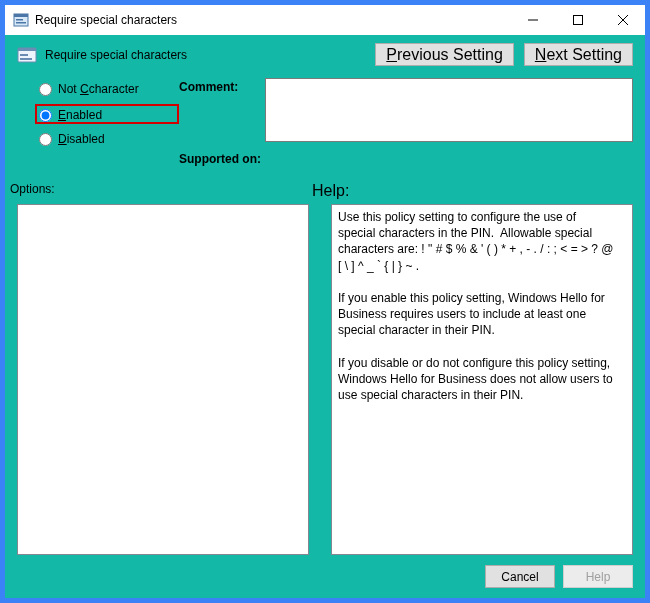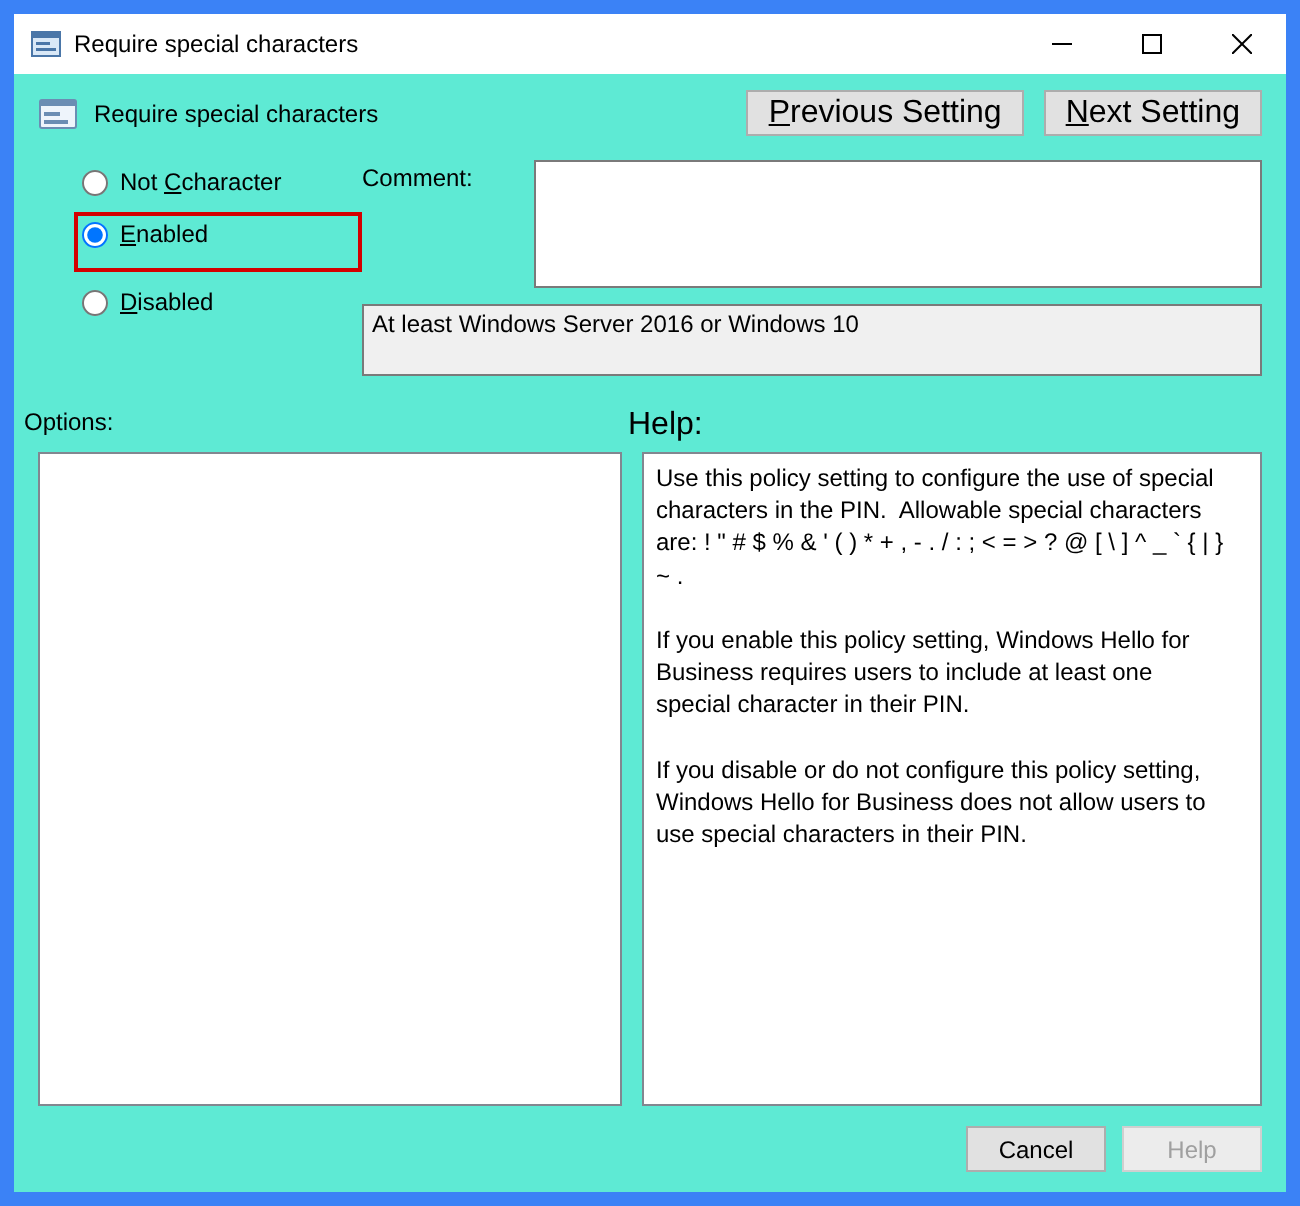--- a/index.html
+++ b/index.html
@@ -1,19 +1,19 @@
 <!DOCTYPE html>
 <html><head>
 <meta charset="utf-8">
 <style>
   * { box-sizing: border-box; font-family: "Segoe UI", Tahoma, sans-serif; }
   html, body { margin: 0; padding: 0; }
   body { width: 650px; height: 603px; background: #f0f0f0; overflow: hidden; }
 
-  .window { width: 650px; height: 603px; border: 7px solid #3b82f6; display: flex; flex-direction: column; background: #5eead4; }
+  .window { width: 650px; height: 603px; border: 5px solid #3b82f6; display: flex; flex-direction: column; background: #14b8a6; }
 
   
   .titlebar { background: #ffffff; height: 30px; display: flex; align-items: center; padding: 0 0 0 8px; }
   .titlebar .icon { width: 16px; height: 16px; margin-right: 6px; }
   .titlebar .title { font-size: 12px; color: #000; flex: 1; }
   .winbtn { width: 45px; height: 30px; display: flex; align-items: center; justify-content: center; }
   .winbtn svg { display: block; }
   .winbtn.close { background: transparent; }
 
   
@@ -23,35 +23,35 @@
   .nav-btns { display: flex; gap: 10px; }
   .nav-btn { min-width: 88px; height: 23px; font-size: 16px; background: #e1e1e1; border: 1px solid #adadad; padding: 0 10px; cursor: pointer; }
   .navacc { text-decoration: underline; }
 
   
   .state-row { display: flex; padding: 8px 12px 0 34px; }
   .radio-col { width: 140px; display: flex; flex-direction: column; gap: 8px; padding-top: 4px; }
   .radio-item { display: flex; align-items: center; gap: 6px; font-size: 12px; cursor: pointer; }
   .radio-item input { margin: 0; width: 13px; height: 13px; }
   .radio-item .lbl .mn { text-decoration: underline; }
-  .highlight { border: 2px solid #d40000; padding: 2px 28px 10px 2px; margin-left: -4px; }
+  .highlight { border: 2px solid #d40000; padding: 2px 28px 0 2px; margin-left: -4px; }
 
   .right-col { flex: 1; display: flex; flex-direction: column; gap: 8px; }
   .field-row { display: flex; }
-  .field-label { width: 86px; font-size: 12px; padding-top: 2px; }
+  .field-label { width: 86px; font-size: 12px; padding-top: 2px; font-weight: bold; }
   .comment-box { flex: 1; height: 64px; border: 1px solid #7a7a7a; background: #fff; font-size: 12px; padding: 2px 4px; resize: none; overflow-y: scroll; }
   .supported-box { flex: 1; height: 36px; border: 1px solid #7a7a7a; background: #f0f0f0; font-size: 12px; padding: 2px 4px; overflow-y: scroll; color: #000; }
 
   
   .opthelp-labels { display: flex; padding: 16px 12px 4px 5px; }
   .opthelp-labels .olab { width: 302px; font-size: 12px; }
   .opthelp-labels .hlab { font-size: 16px; }
 
   
-  .opthelp-body { display: flex; gap: 10px; padding: 0 12px; flex: 1; min-height: 0; }
+  .opthelp-body { display: flex; gap: 22px; padding: 0 12px; flex: 1; min-height: 0; }
   .options-box { width: 292px; border: 1px solid #828790; background: #fff; }
   .help-box { flex: 1; border: 1px solid #828790; background: #fff; font-size: 12px; line-height: 1.35; padding: 4px 18px 4px 6px; overflow-y: scroll; white-space: pre-wrap; position: relative; }
 
   
   .footer { display: flex; justify-content: flex-end; gap: 8px; padding: 10px 12px 10px 12px; }
   .footer button { width: 70px; height: 23px; font-size: 12px; background: #e1e1e1; border: 1px solid #adadad; cursor: pointer; }
   .footer .ok-btn { border: 1px solid #0078d7; }
   .footer .apply-btn { color: #a0a0a0; background: #ececec; border-color: #cfcfcf; cursor: default; }
 
   
@@ -124,21 +124,21 @@
         <span class="lbl"><span class="mn">D</span><span>isabled</span></span>
       </label>
     </div>
 
     <div class="right-col">
       <div class="field-row">
         <div class="field-label">Comment:</div>
         <textarea class="comment-box" style=""></textarea>
       </div>
       <div class="field-row">
-        <div class="supported-box">At least Windows Server 2016 or Windows 10</div>
+        <div class="field-label">Supported on:</div>
       </div>
     </div>
   </div>
 
   <div class="opthelp-labels">
     <div class="olab">Options:</div>
     <div class="hlab">Help:</div>
   </div>
 
   <div class="opthelp-body">

